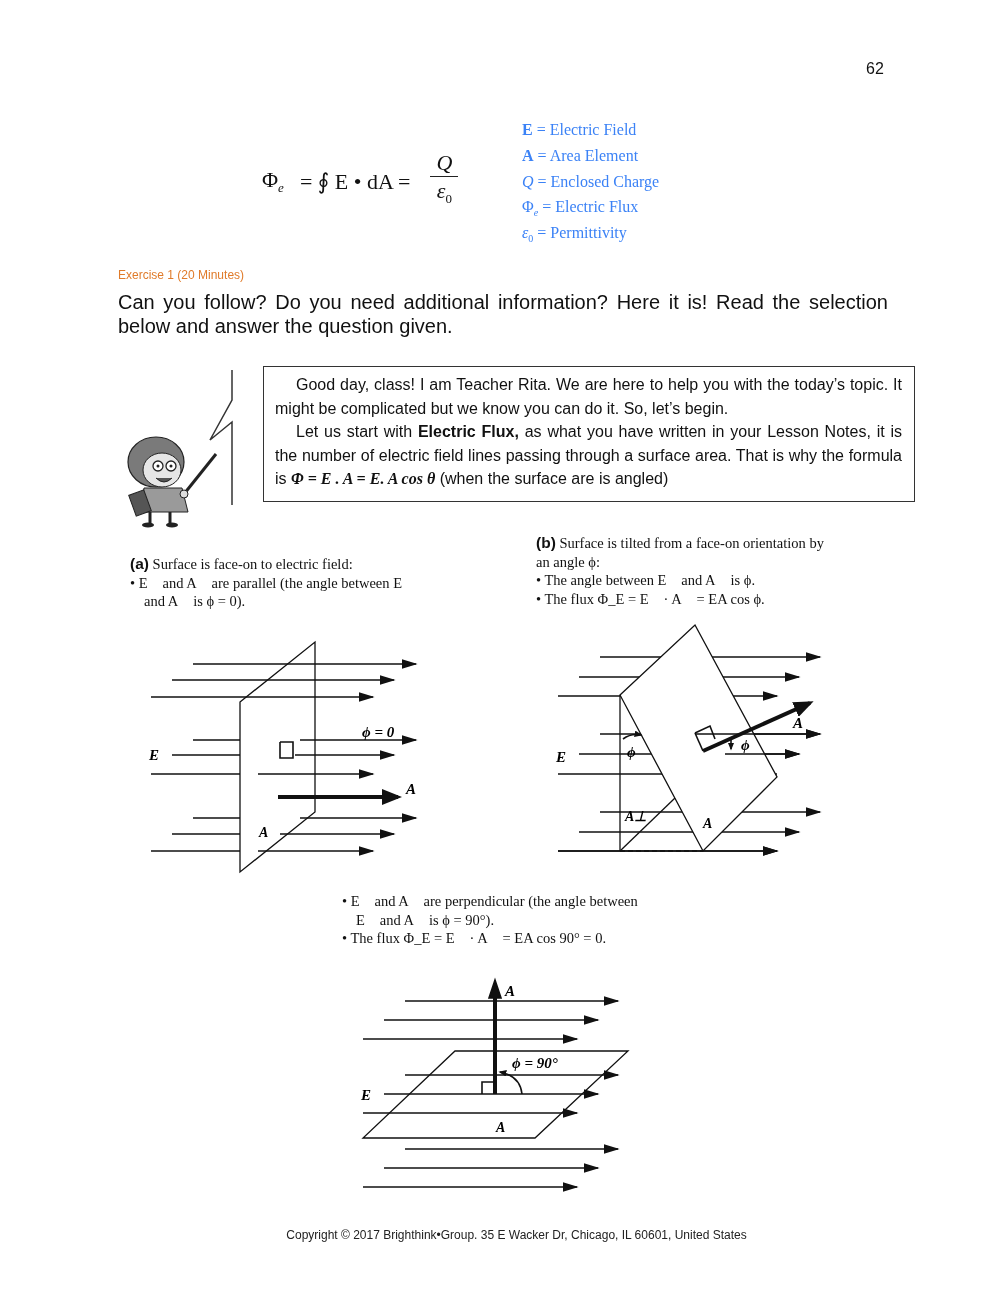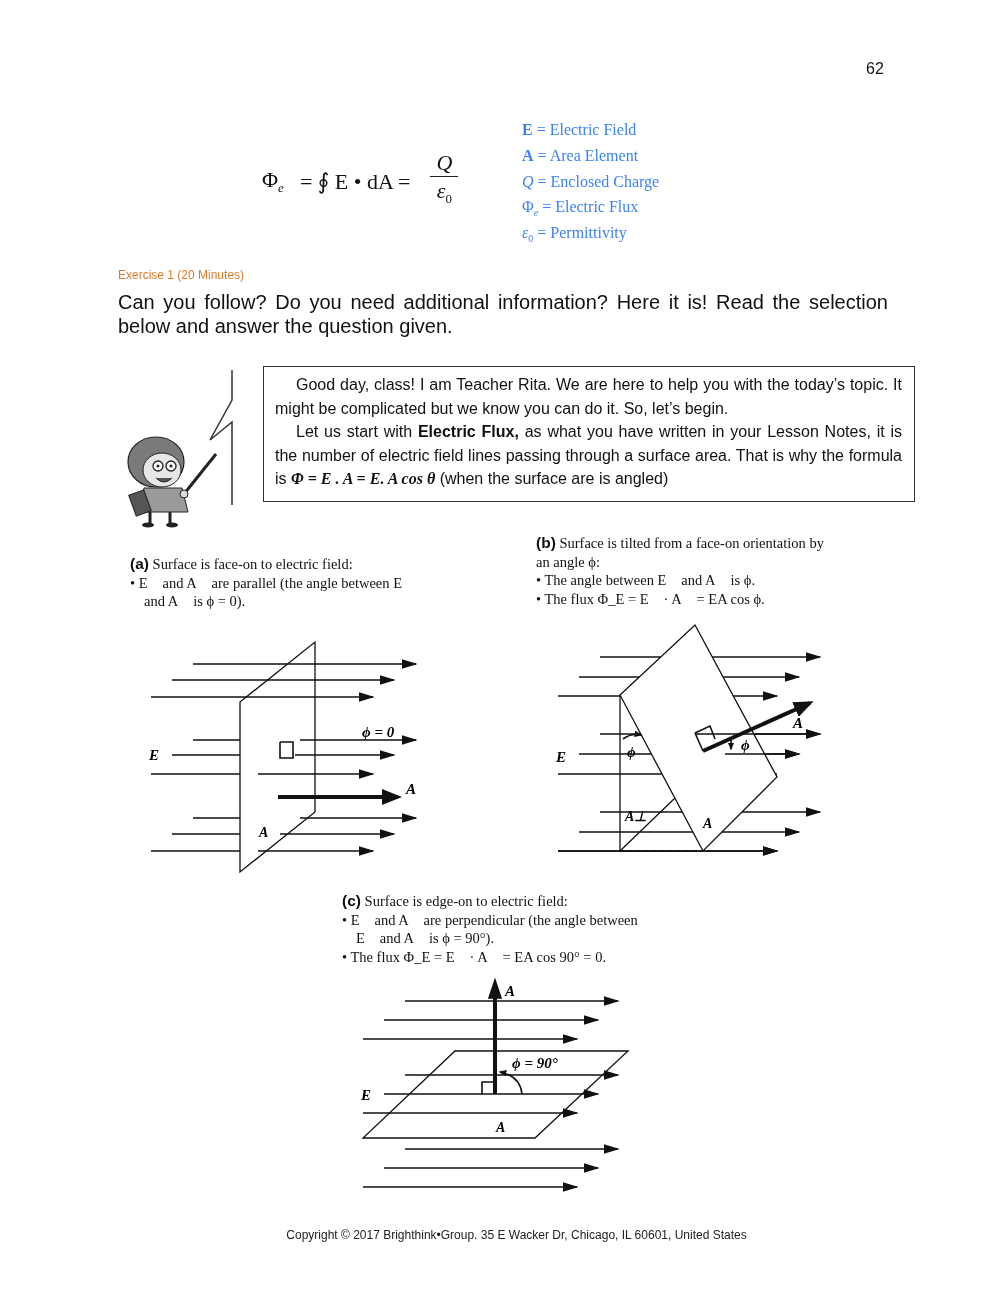--- a/index.html
+++ b/index.html
@@ -90,21 +90,20 @@
   <div class="bl">• <span>E⃗ and A⃗ are parallel (the angle between E⃗ and A⃗ is ϕ = 0).</span></div>
 </div>
 
 <div class="abs caption cap-b">
   <div><span class="lbl">(b)</span><span> Surface is tilted from a face-on orientation by an angle ϕ:</span></div>
   <div class="bl">• <span>The angle between E⃗ and A⃗ is ϕ.</span></div>
   <div class="bl">• <span>The flux Φ_E = E⃗ · A⃗ = EA cos ϕ.</span></div>
 </div>
 
 <div class="abs caption cap-c">
-  <div><span class="lbl">(c)</span><span> Surface is edge-on to electric field:</span></div>
   <div class="bl">• <span>E⃗ and A⃗ are perpendicular (the angle between E⃗ and A⃗ is ϕ = 90°).</span></div>
   <div class="bl">• <span>The flux Φ_E = E⃗ · A⃗ = EA cos 90° = 0.</span></div>
 </div>
 
 <svg class="abs" style="left:130px;top:630px" width="300" height="250" viewBox="0 0 300 250">
   <defs>
     <marker id="ah" markerWidth="10" markerHeight="6" refX="9" refY="3" orient="auto">
         <path d="M0,0 L10,3 L0,6 Z" fill="#111"></path>
       </marker>
     <marker id="ahb" markerWidth="5" markerHeight="4" refX="4" refY="2" orient="auto">

